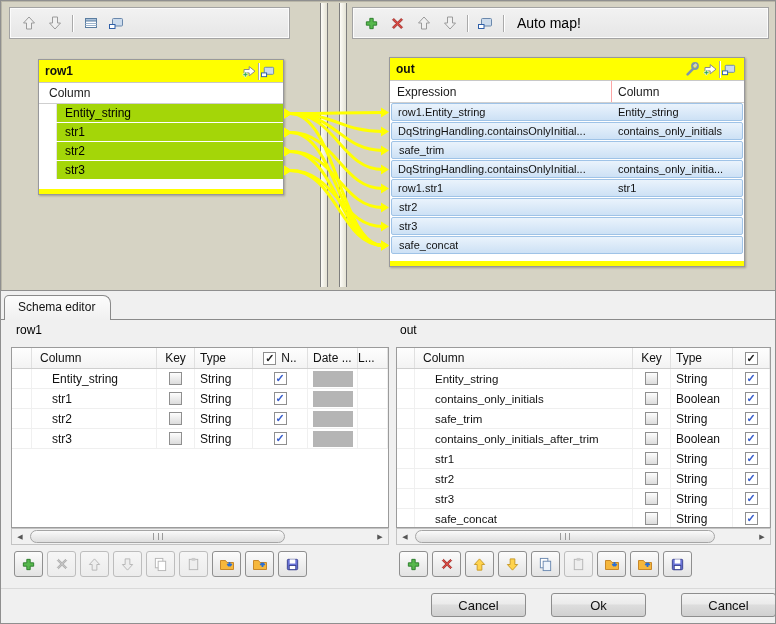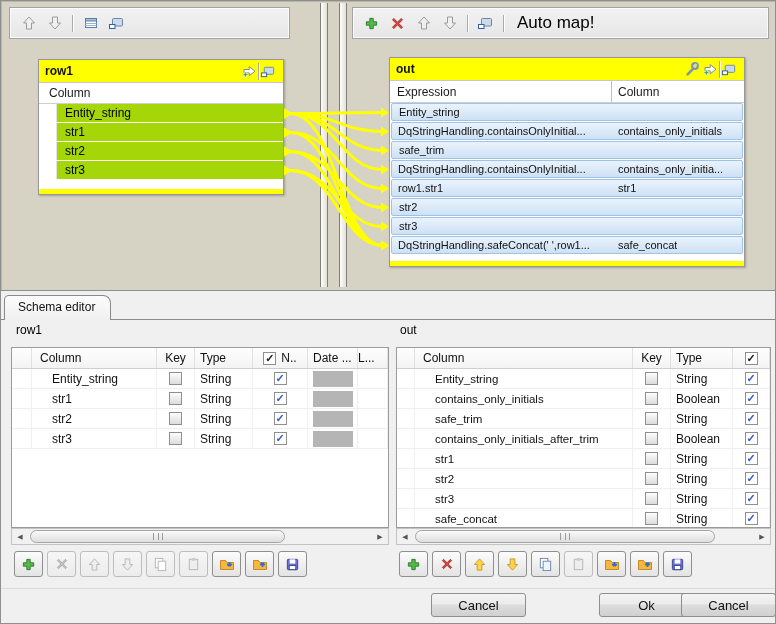--- a/index.html
+++ b/index.html
@@ -7,21 +7,21 @@
   body { font-family:"Liberation Sans", sans-serif; font-size:12px; color:#111; background:#f0f0f0; }
   #app { position:relative; width:776px; height:624px; border:1px solid #8f8f8f; background:#f0f0f0; overflow:hidden; }
 
   
   #mapper { position:absolute; left:0; top:0; width:776px; height:290px; background:#d6d3c4; border-bottom:1px solid #8f8f8f; box-shadow:inset 1px 1px 0 #b9b6a8; }
   .tool-box { position:absolute; height:32px; background:linear-gradient(#f2f2f2,#e6e6e6); border:1px solid #a3a3a3; box-shadow:inset 0 0 0 1px #fbfbfb; display:flex; align-items:center; gap:9px; padding:0 10px; }
   #tool-left { left:8px; top:6px; width:281px; }
   #tool-right { left:351px; top:6px; width:417px; }
   .sep { width:1px; height:17px; background:#aaa; box-shadow:1px 0 0 #fff; }
   .ticon { width:17px; height:17px; display:flex; align-items:center; justify-content:center; }
-  .automap { font-size:17px; color:#000; padding:2px 4px; cursor:default; }
+  .automap { font-size:14px; color:#000; padding:2px 4px; cursor:default; }
 
   .sash { position:absolute; top:2px; height:284px; width:8px; background:linear-gradient(90deg,#fdfcf7,#e4e2d5); border-left:1px solid #7e7e7e; border-right:1px solid #7e7e7e; z-index:1; }
   #sash-a { left:319px; } #sash-b { left:338px; }
 
   #connector-svg { position:absolute; left:0; top:0; width:776px; height:290px; z-index:5; pointer-events:none; }
   #connector-svg path { fill:none; stroke:#ffff00; stroke-width:3; }
   #connector-svg polygon { fill:#ffff00; }
 
   .map-table { position:absolute; background:#fff; border:1px solid #98989c; box-shadow:1px 1px 2px rgba(0,0,0,.25); z-index:4; }
   #row1-table { left:37px; top:58px; width:246px; }
@@ -85,21 +85,21 @@
   #hscroll-left .sc-thumb { width:255px; } #hscroll-right .sc-thumb { width:300px; }
   .grip { width:10px; height:7px; border-left:1px solid #9a9a9a; border-right:1px solid #9a9a9a; background:linear-gradient(90deg,transparent 4px,#9a9a9a 4px,#9a9a9a 5px,transparent 5px); }
 
   .schema-toolbar { position:absolute; top:259px; display:flex; gap:4px; }
   #toolbar-left { left:13px; } #toolbar-right { left:398px; }
   .tbtn { width:29px; height:26px; border:1px solid #8f8f8f; border-radius:3px; background:linear-gradient(#fcfcfc,#e3e3e3); display:flex; align-items:center; justify-content:center; }
   .tbtn.disabled { border-color:#bdbdbd; background:linear-gradient(#f6f6f6,#ececec); }
 
   #footer-line { position:absolute; top:296px; left:0; width:776px; height:1px; background:#d9d9d9; }
   .dlg-btn { position:absolute; top:301px; width:95px; height:24px; border:1px solid #8e8e8e; border-radius:3px; background:linear-gradient(#f4f4f4 0%,#ebebeb 45%,#dddddd 50%,#d0d0d0 100%); font-size:13px; display:flex; align-items:center; justify-content:center; }
-  #btn-apply { left:430px; } #btn-ok { left:550px;margin-left:48px; } #btn-cancel { left:680px; }
+  #btn-apply { left:430px; } #btn-ok { left:550px; } #btn-cancel { left:680px; }
 
   svg { display:block; }
 </style>
 </head>
 <body>
 
 <div id="app">
 
   <div id="mapper">
 
@@ -265,20 +265,21 @@
               <rect x="4.5" y="3.5" width="10" height="7.5" rx="1" fill="#ccdbec" stroke="#6a88ac"></rect>
               <rect x="1.5" y="9.5" width="5.5" height="4" fill="#fff" stroke="#2f5fa8"></rect>
             </svg>
         </span>
       </div>
       <div class="mt-head">
         <span class="hexp">Expression</span>
         <span class="hcol">Column</span>
       </div>
       <div class="orow">
+        <span class="orow-expr">row1.Entity_string</span>
         <span class="orow-col">Entity_string</span>
       </div>
       <div class="orow">
         <span class="orow-expr">DqStringHandling.containsOnlyInitial...</span>
         <span class="orow-col">contains_only_initials</span>
       </div>
       <div class="orow">
         <span class="orow-col">safe_trim</span>
       </div>
       <div class="orow">
@@ -289,21 +290,20 @@
         <span class="orow-expr">row1.str1</span>
         <span class="orow-col">str1</span>
       </div>
       <div class="orow">
         <span class="orow-col">str2</span>
       </div>
       <div class="orow">
         <span class="orow-col">str3</span>
       </div>
       <div class="orow">
-        <span class="orow-expr">DqStringHandling.safeConcat(' ',row1...</span>
         <span class="orow-col">safe_concat</span>
       </div>
       <div class="mt-spacer"></div>
       <div class="mt-footer"></div>
     </div>
   </div>
 
   <div id="bottom">
     <div id="tabbar">
       <div class="tab active">Schema editor</div>

